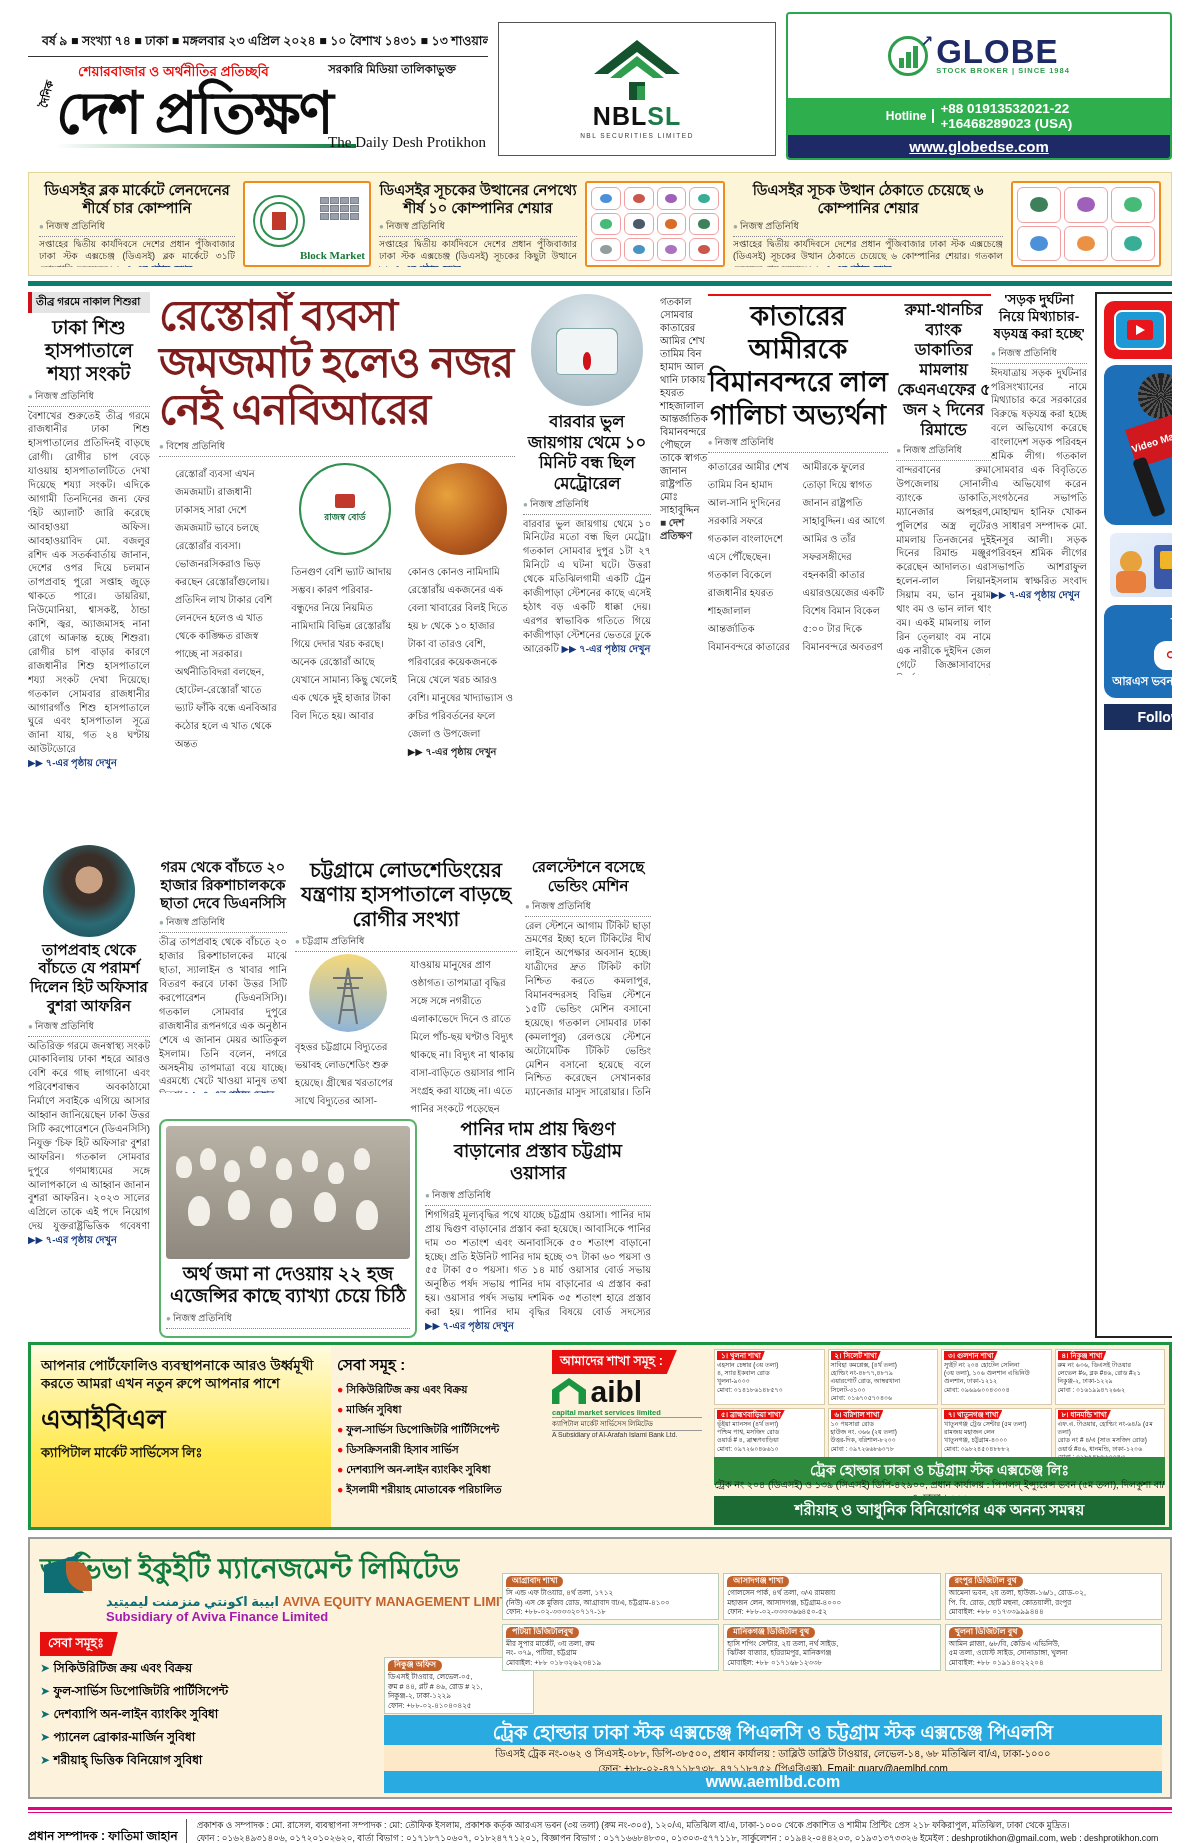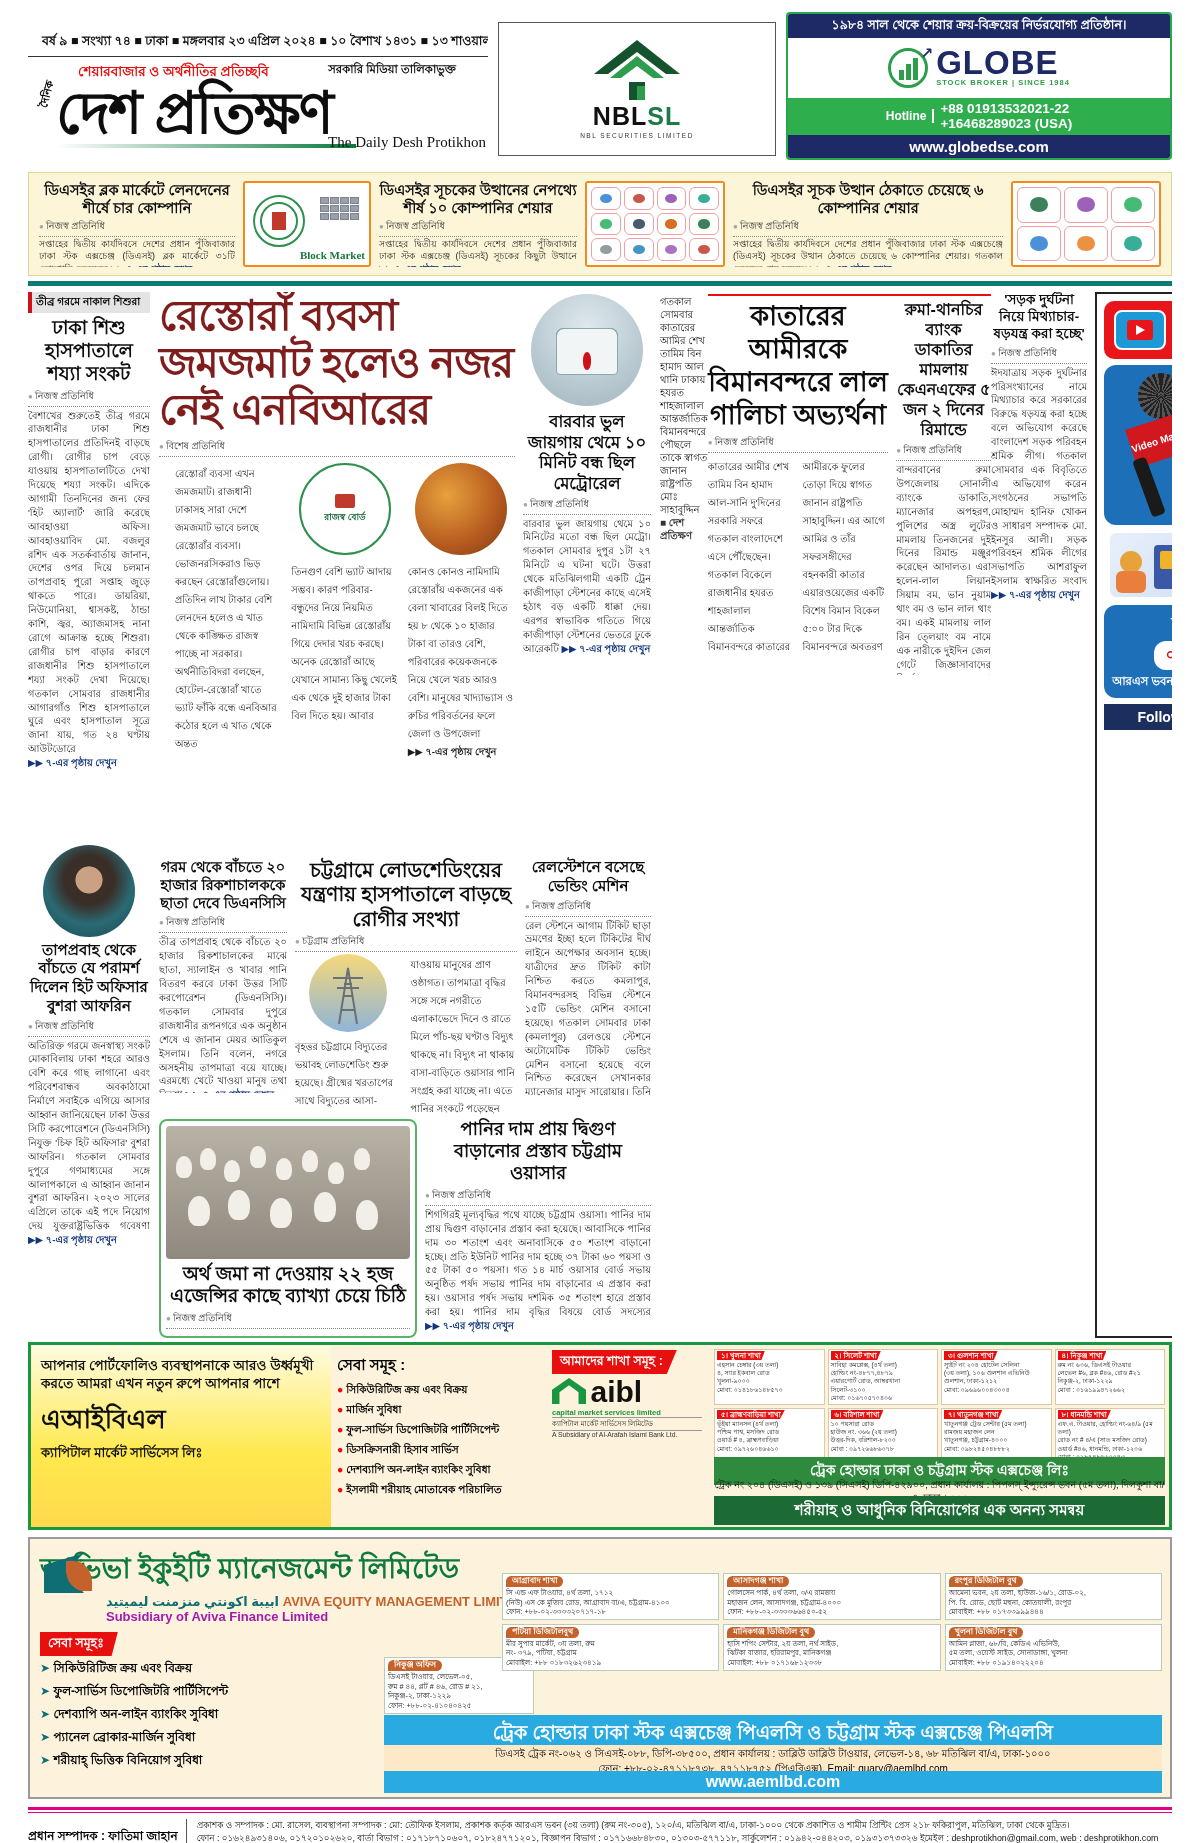--- a/index.html
+++ b/index.html
@@ -26,21 +26,21 @@
   .globe-top { background:#1d2a66; color:#fff; font-size:12.5px; font-weight:bold; text-align:center; padding:4px 2px; line-height:1.25; }
   .globe-mid { background:#fff; flex:1; display:flex; align-items:center; justify-content:center; gap:8px; }
   .globe-logo-circ { width:40px; height:40px; border-radius:50%; border:3px solid #2f9e4c; position:relative; display:flex; align-items:flex-end; justify-content:center; gap:2px; padding-bottom:5px; }
   .globe-bar { width:5px; background:#2f9e4c; }
   .globe-arrow { position:absolute; top:-7px; right:-8px; color:#1d2a66; font-size:15px; font-weight:bold; }
   .globe-word { font-size:33px; font-weight:bold; color:#1d2a66; letter-spacing:1px; line-height:0.9; }
   .globe-sub { font-size:7.5px; color:#2f9e4c; font-weight:bold; letter-spacing:1px; }
   .globe-hot { background:#2fae4e; color:#fff; display:flex; align-items:center; justify-content:center; gap:6px; padding:3px 4px; }
   .hot-label { font-size:12px; font-weight:bold; border-right:2px solid #fff; padding-right:6px; }
   .hot-nums { font-size:13.5px; font-weight:bold; line-height:1.15; }
-  .globe-web { background:#1d2a66; color:#fff; text-align:center; font-size:15px; font-weight:bold; padding:3px 0; }
+  .globe-web { background:#1d2a66; color:#fff; text-align:center; font-size:15px; font-weight:bold; padding:3px 0;text-decoration:underline; }
 
   
   .strip { margin-top:6px; background:#fdf5d8; border:1px solid #e3d49a; display:flex; gap:8px; padding:8px 10px; height:104px; }
   .strip-story { display:flex; flex-direction:column; overflow:hidden; }
   .strip-title { font-weight:bold; font-size:14.5px; text-align:center; line-height:1.25; color:#0d0d0d; }
   .s-byline { font-size:9.5px; color:#333; margin:2px 0 1px 0; border-bottom:1px dotted #888; padding-bottom:2px; }
   .s-byline::before { content:"● "; color:#9aa; font-size:8px; }
   .strip-body { font-size:9px; color:#222; text-align:justify; line-height:1.35; overflow:hidden; }
   .more { color:#14377c; font-weight:bold; white-space:nowrap; }
   .imgbox { border:2.5px solid #f08c1e; background:#fff; border-radius:3px; overflow:hidden; position:relative; }
@@ -209,21 +209,20 @@
       <svg width="86" height="62" viewBox="0 0 86 62">
         <polygon points="43,0 86,34 72,34 43,12 14,34 0,34" fill="#14532d"></polygon>
         <polygon points="43,16 70,38 59,38 43,26 27,38 16,38" fill="#2e9e4e"></polygon>
         <rect x="35" y="42" width="16" height="18" fill="#14532d"></rect>
         <rect x="43" y="46" width="8" height="14" fill="#2e9e4e"></rect>
       </svg>
       <div class="nblsl-name"><span style="color:#101010">NBL</span><span>SL</span></div>
       <div class="nblsl-sub">NBL SECURITIES LIMITED</div>
     </div>
     <div class="globe-box">
-      <div class="globe-top">১৯৮৪ সাল থেকে শেয়ার ক্রয়-বিক্রয়ের নির্ভরযোগ্য প্রতিষ্ঠান।</div>
       <div class="globe-mid">
         <div class="globe-logo-circ">
           <span class="globe-bar" style="height:10px"></span>
             <span class="globe-bar" style="height:16px"></span>
             <span class="globe-bar" style="height:22px"></span>
           <span class="globe-arrow">↗</span>
         </div>
         <div>
           <div class="globe-word">GLOBE</div>
           <div class="globe-sub">STOCK BROKER  |  SINCE 1984</div>

